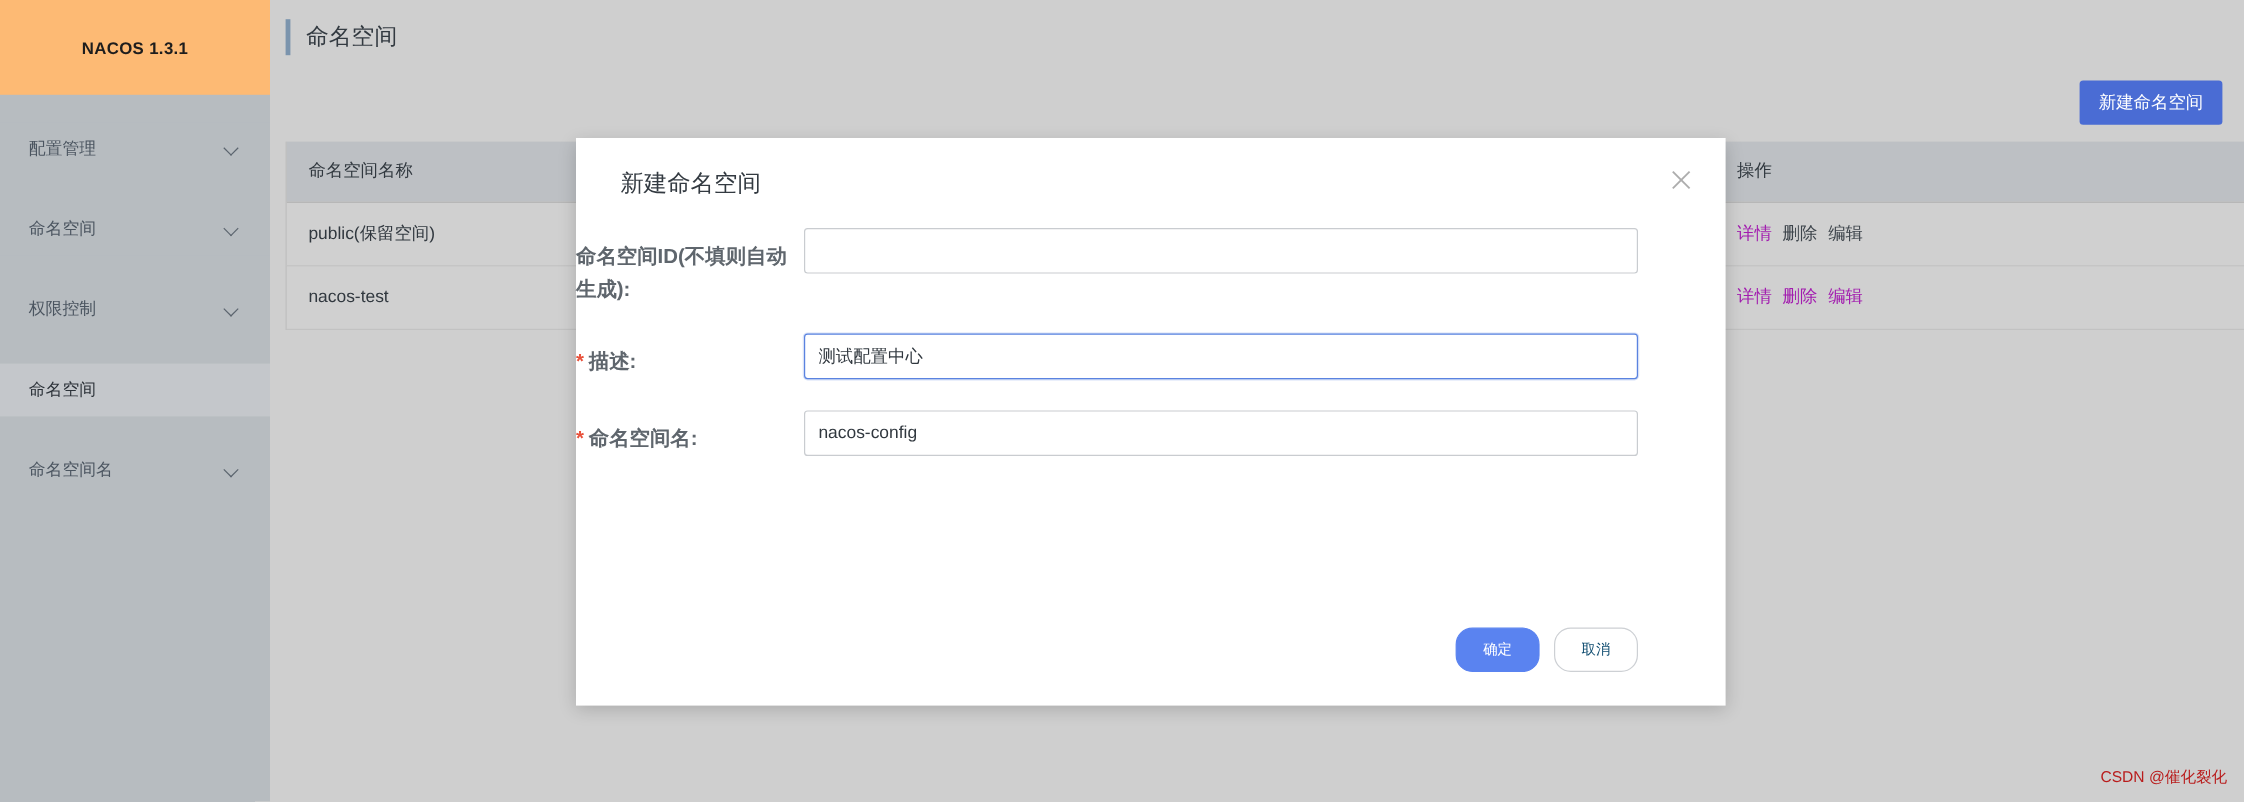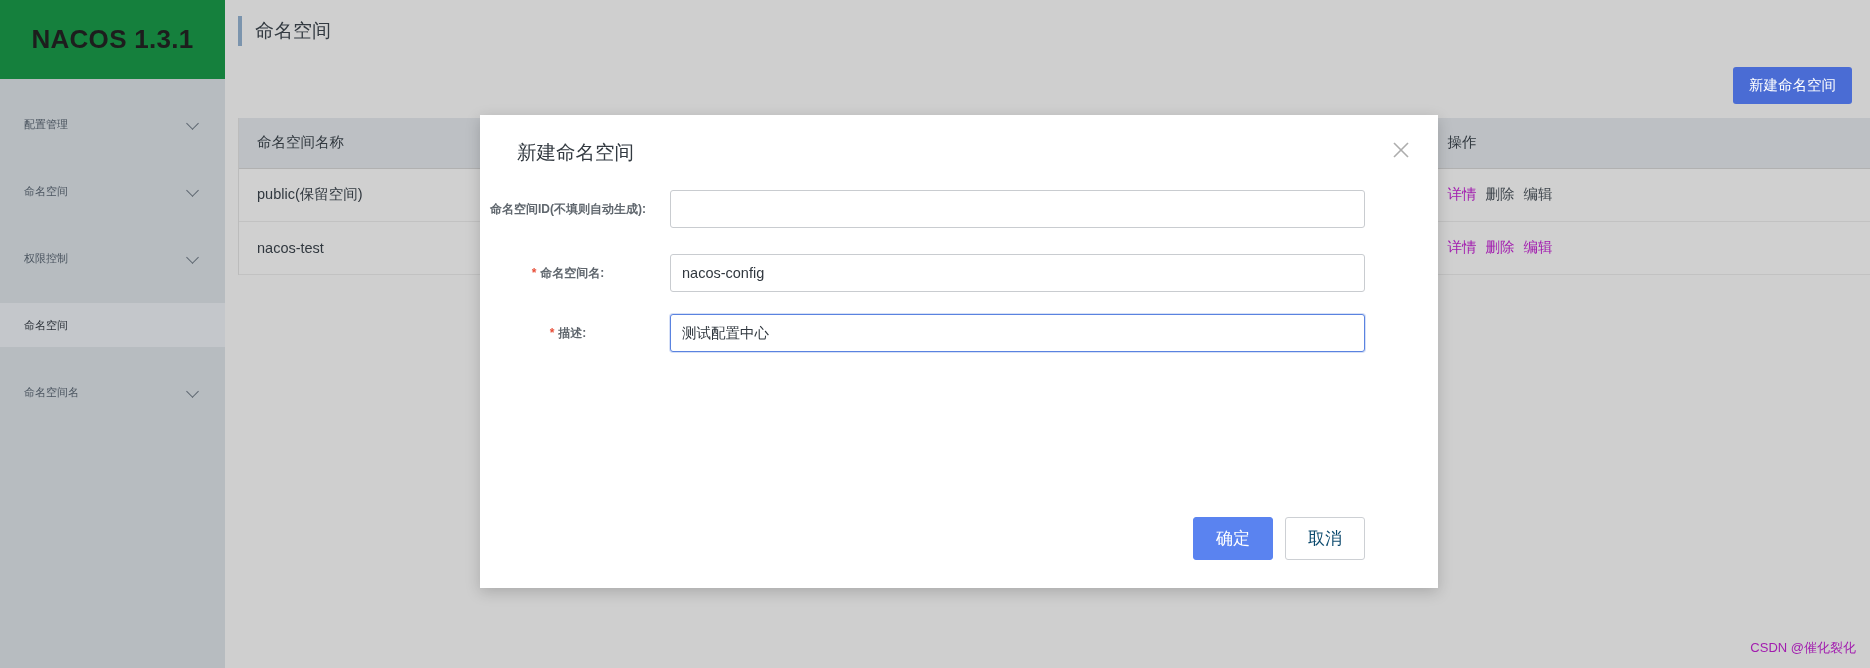--- a/index.html
+++ b/index.html
@@ -17,29 +17,29 @@
 
   
   #sidebar {
     position: absolute; left: 0; top: 0;
     width: 225px; height: 668px;
     background: #b7bcc0;
   }
   #sidebar-logo {
     height: 79px;
     display: flex; align-items: center; justify-content: center;
-    background: #15803d;
-    font-size: 26px; font-weight: bold; color: #1d1d1d;
+    background: #fdba74;
+    font-size: 14px; font-weight: bold; color: #1d1d1d;
     letter-spacing: .3px;
   }
   .nav-item {
     height: 44px;
     display: flex; align-items: center;
     padding: 0 26px 0 24px;
-    font-size: 11px;
+    font-size: 14px;
     color: #4b5560;
     background: #b7bcc0;
     margin-top: 23px;
     cursor: pointer;
     user-select: none;
   }
   .nav-item.selected {
     background: #c4c7cb;
     color: #2b3138;
   }
@@ -161,24 +161,24 @@
     width: 958px;
   }
   .form-row {
     display: flex;
     align-items: flex-start;
     margin-bottom: 0;
   }
   .form-label {
     width: 190px;
     flex: none;
-    text-align: center;
+    text-align: left;
     padding-top: 10px;
     padding-right: 14px;
-    font-size: 12px;
+    font-size: 17px;
     font-weight: bold;
     color: #5f666d;
     line-height: 1.65;
   }
   .req-star { color: #e8503a; font-weight: bold; margin-right: 4px; }
   .form-field { flex: 1; padding-right: 73px; }
   .txt-input {
     width: 100%;
     height: 38px;
     border: 1px solid #c9ccd0;
@@ -198,35 +198,35 @@
   #row-id     { margin-top: 0; }
   #row-name   { margin-top: 26px; }
   #row-desc   { margin-top: 22px; }
 
   #dialog-footer {
     position: absolute;
     right: 73px; bottom: 28px;
     display: flex; gap: 12px;
   }
   .btn {
-    font-size: 17px;
-    border-radius: 3px;
+    font-size: 12px;
+    border-radius: 14px;
     padding: 9px 22px;
     cursor: pointer;
     font-family: Liberation Serif, serif;
   }
   .btn-primary { background: #5a83f0; color: #fff; border: 1px solid #5a83f0; }
   .btn-default { background: #fff;    color: #0c4a6e; border: 1px solid #cdd0d4; }
 
   
   #watermark {
     position: absolute;
     right: 14px; bottom: 11px;
     font-size: 13px;
-    color: #a21caf;
+    color: #b91c1c;
     user-select: none;
   }
 </style>
 </head>
 <body>
 
 <div id="sidebar">
   <div id="sidebar-logo">NACOS 1.3.1</div>
   <nav id="sidebar-nav">
       <div class="nav-item">
@@ -303,38 +303,38 @@
 
   <div id="form">
 
     <div class="form-row" id="row-id">
       <div class="form-label">命名空间ID(不填则自动生成):</div>
       <div class="form-field">
         <input class="txt-input" type="text" value="" style="">
       </div>
     </div>
 
+    <div class="form-row" id="row-desc">
+      <div class="form-label">
+        <span class="req-star">*</span><span>描述:</span>
+      </div>
+      <div class="form-field">
+        <input class="txt-input focused" type="text" value="测试配置中心" style="">
+      </div>
+    </div>
+
     <div class="form-row" id="row-name">
       <div class="form-label">
         <span class="req-star">*</span><span>命名空间名:</span>
       </div>
       <div class="form-field">
         <input class="txt-input" type="text" value="nacos-config" style="">
       </div>
     </div>
 
-    <div class="form-row" id="row-desc">
-      <div class="form-label">
-        <span class="req-star">*</span><span>描述:</span>
-      </div>
-      <div class="form-field">
-        <input class="txt-input focused" type="text" value="测试配置中心" style="">
-      </div>
-    </div>
-
   </div>
 
   <div id="dialog-footer">
     <button class="btn btn-primary">确定</button>
     <button class="btn btn-default">取消</button>
   </div>
 
 </div>
 
 </body></html>

